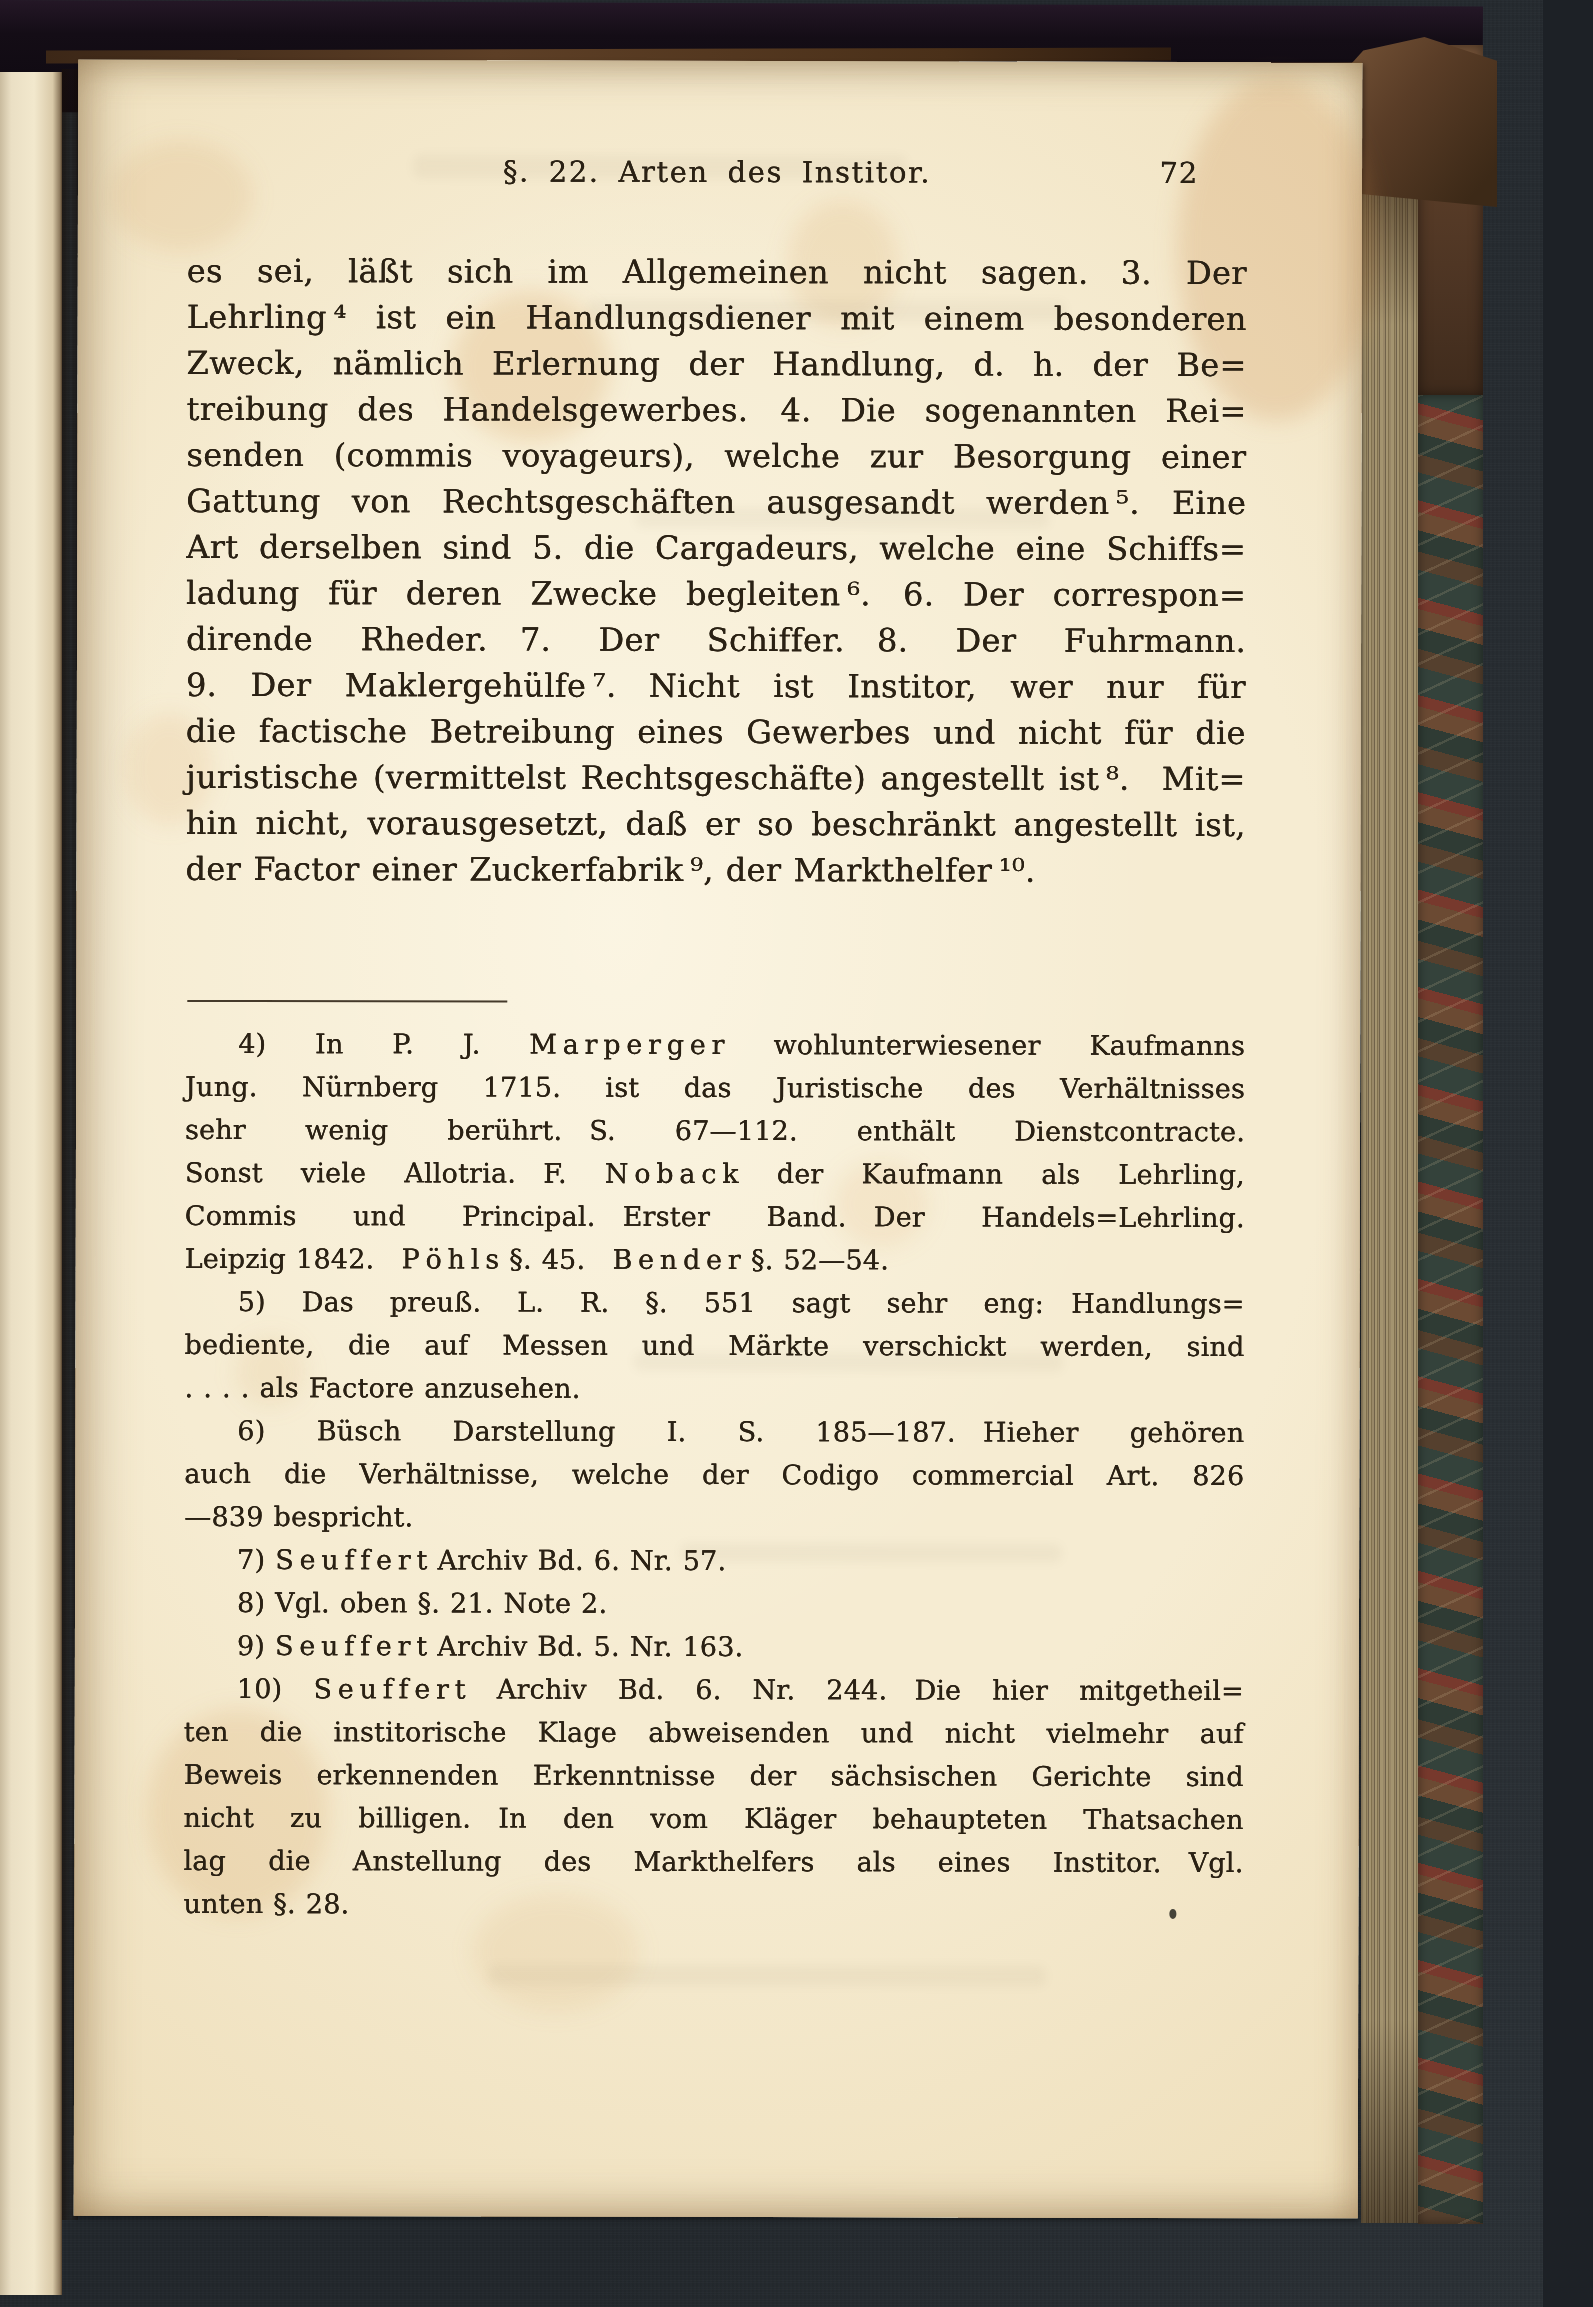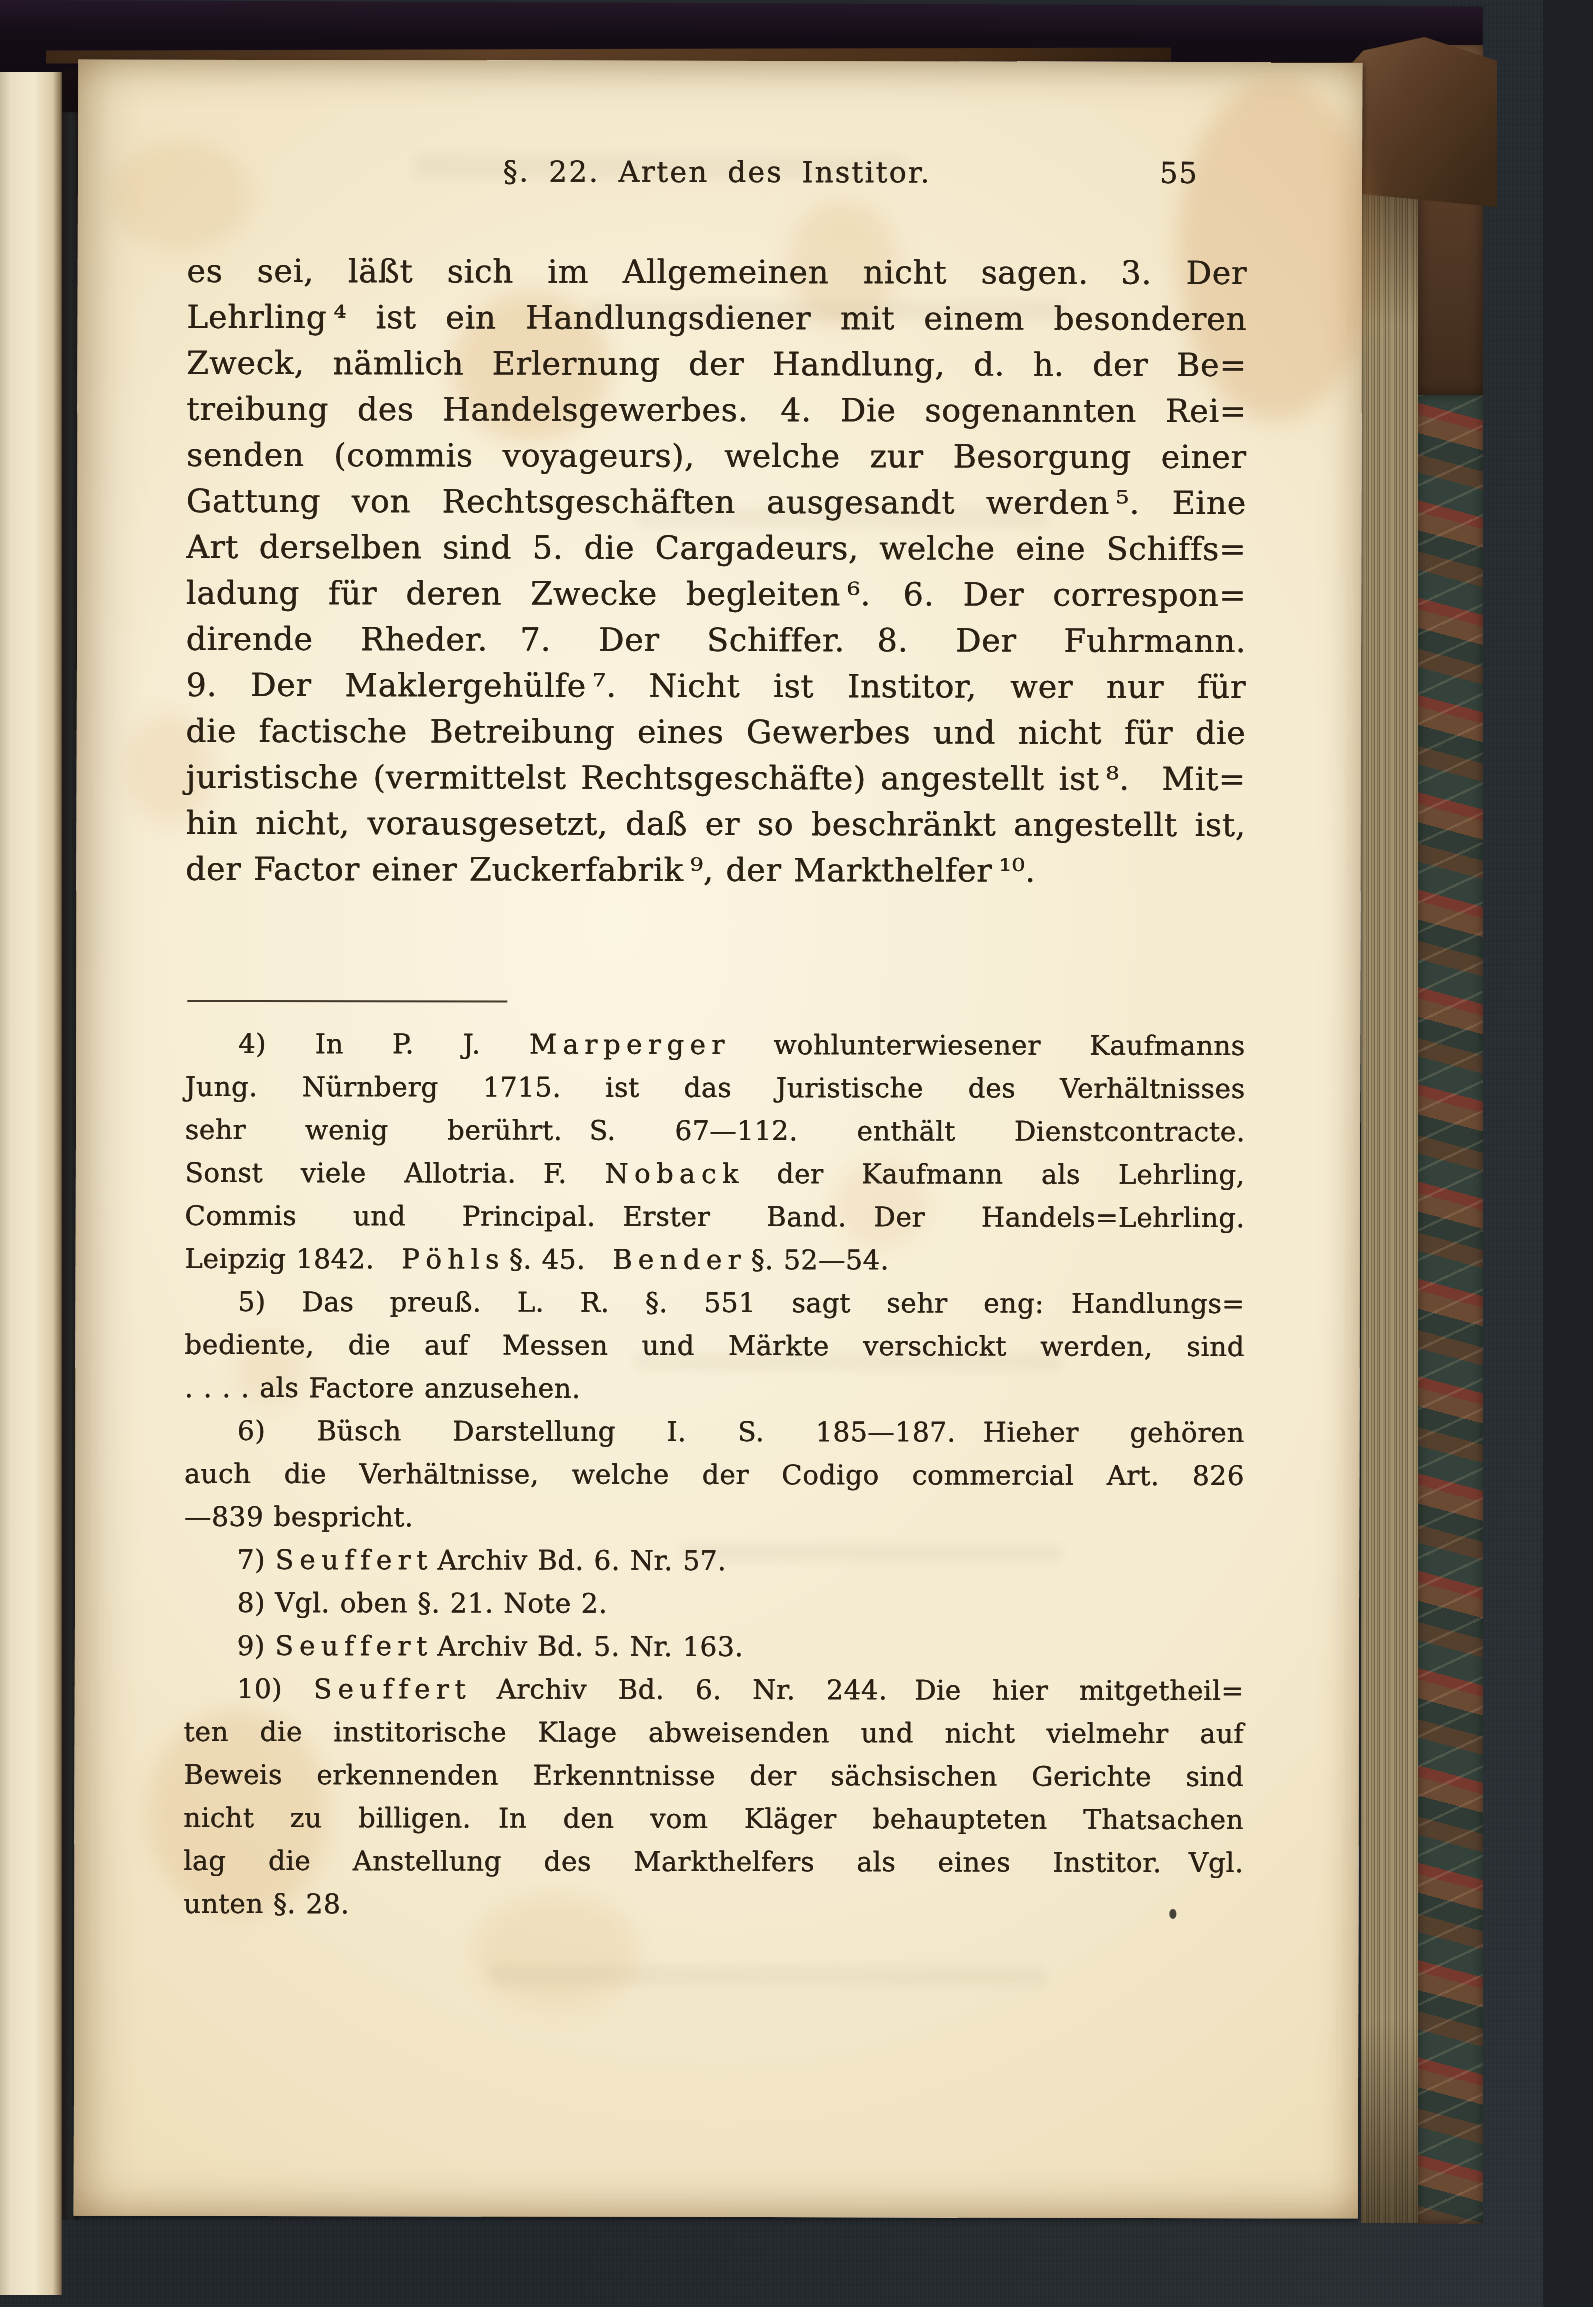--- a/index.html
+++ b/index.html
@@ -122,21 +122,21 @@
     <div class="ghost g2"></div>
     <div class="ghost g3"></div>
     <div class="ghost g4"></div>
     <div class="ghost g5"></div>
     <div class="ghost g6"></div>
     <div class="speck"></div>
 
     <div class="text-col">
       <div class="header-row">
         <span class="header-title">§. 22. Arten des Institor.</span>
-        <span class="pagenum">55</span>
+        <span class="pagenum">72</span>
       </div>
       <div class="body" id="body-lines">
           <div class="bl">es sei, läßt sich im Allgemeinen nicht sagen. 3. Der</div>
           <div class="bl">Lehrling ⁴ ist ein Handlungsdiener mit einem besonderen</div>
           <div class="bl">Zweck, nämlich Erlernung der Handlung, d. h. der Be=</div>
           <div class="bl">treibung des Handelsgewerbes. 4. Die sogenannten Rei=</div>
           <div class="bl">senden (commis voyageurs), welche zur Besorgung einer</div>
           <div class="bl">Gattung von Rechtsgeschäften ausgesandt werden ⁵. Eine</div>
           <div class="bl">Art derselben sind 5. die Cargadeurs, welche eine Schiffs=</div>
           <div class="bl">ladung für deren Zwecke begleiten ⁶. 6. Der correspon=</div>

